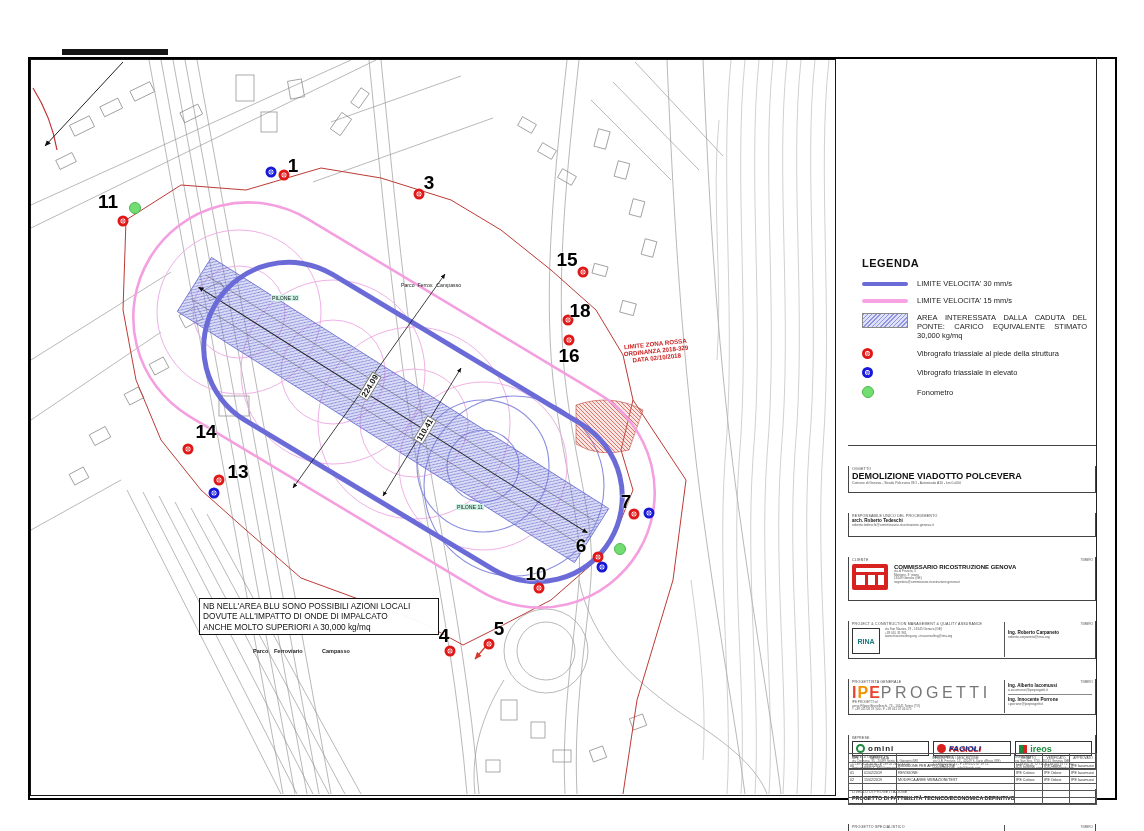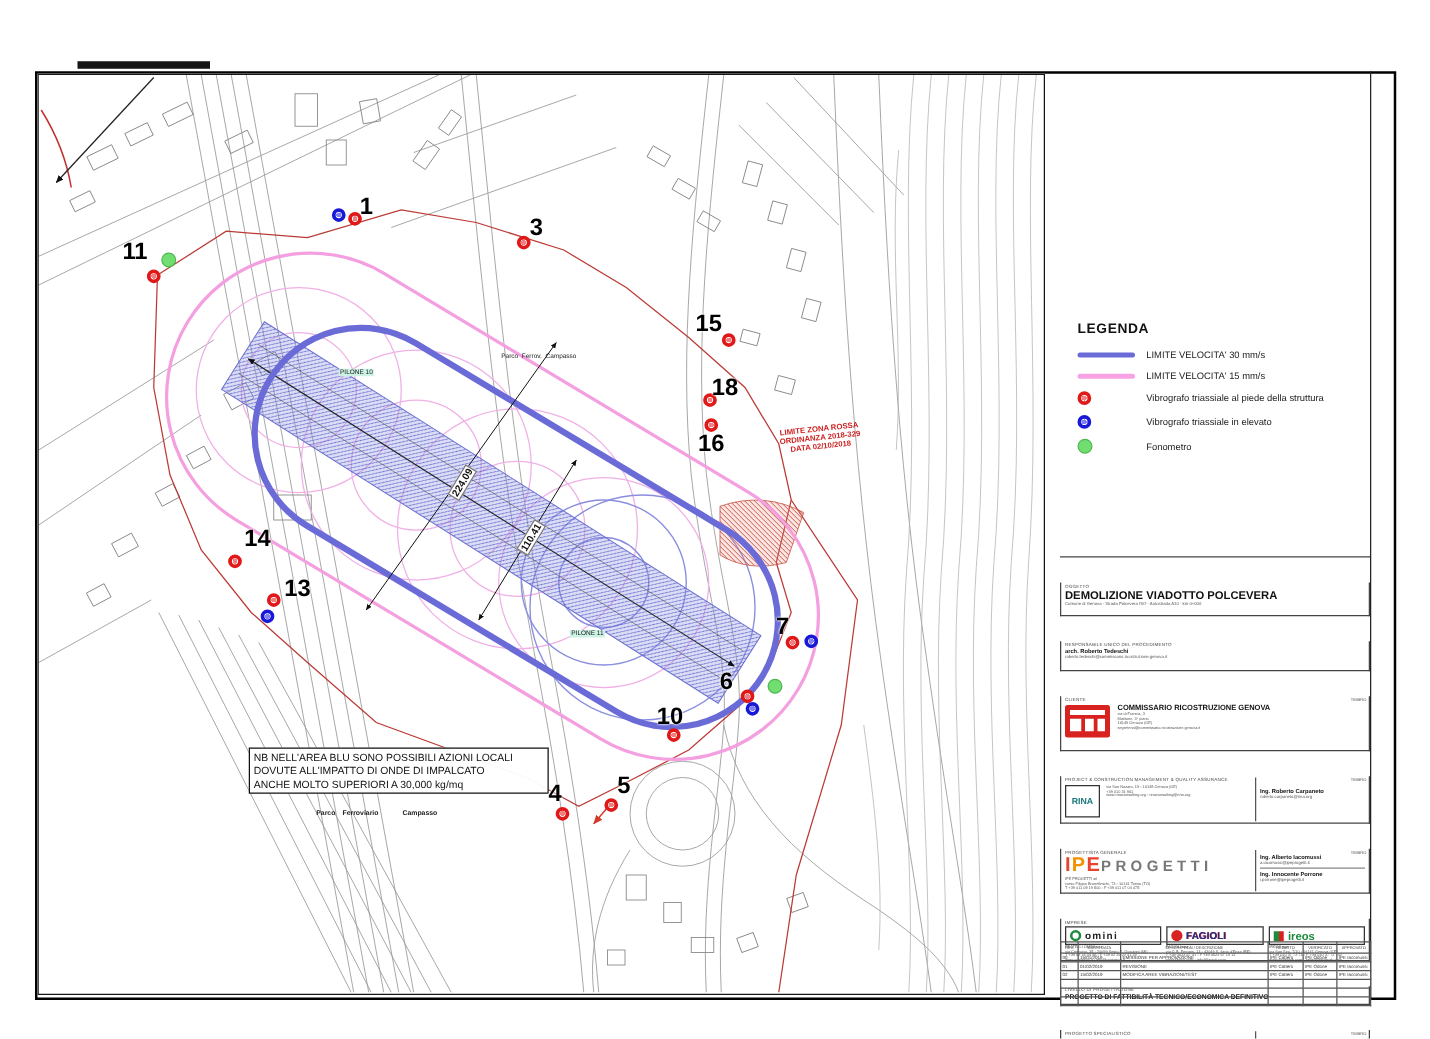--- a/index.html
+++ b/index.html
@@ -69,27 +69,27 @@
   .bl{border-left:1px solid #555;padding-left:3px;box-sizing:border-box;}
   .logo-crg{width:36px;height:26px;background:#d8221f;border-radius:2px;position:relative;flex:0 0 36px;}
   .logo-crg .w1{position:absolute;left:4px;top:4px;width:28px;height:4px;background:#fff;}
   .logo-crg .w2{position:absolute;left:4px;top:11px;width:9px;height:10px;background:#fff;}
   .logo-crg .w3{position:absolute;left:16px;top:11px;width:7px;height:10px;background:#fff;}
   .logo-crg .w4{position:absolute;left:26px;top:11px;width:6px;height:10px;background:#fff;}
   .logo-rina{width:26px;height:24px;border:1px solid #333;display:flex;align-items:center;
       justify-content:center;font-size:7px;font-weight:bold;color:#17777c;flex:0 0 26px;}
   .ipe-brand{font-size:16px;font-weight:bold;letter-spacing:1px;line-height:17px;white-space:nowrap;}
   .ipe-brand .i{color:#e8432d;} .ipe-brand .p{color:#f29200;} .ipe-brand .e{color:#e8432d;}
-  .ipe-brand .rest{color:#777;font-weight:bold;letter-spacing:3.5px;font-size:12px;}
+  .ipe-brand .rest{color:#777;font-weight:normal;letter-spacing:3.5px;font-size:16px;}
   .co-box{border:1px solid #333;height:15px;display:flex;align-items:center;gap:3px;
       padding:0 3px;box-sizing:border-box;background:#fff;}
   .dot-omini{width:9px;height:9px;border-radius:50%;border:2.5px solid #1d8a3c;box-sizing:border-box;}
   .omini-txt{font-size:8px;font-weight:bold;letter-spacing:1px;color:#222;}
   .dot-fag{width:9px;height:9px;border-radius:50%;background:#d8221f;}
-  .fag-txt{font-size:8px;font-weight:bold;color:#1b2f8a;text-shadow:0.5px 0.5px 0 #d8221f;}
+  .fag-txt{font-size:8px;font-weight:bold;font-style:italic;color:#1b2f8a;text-shadow:0.5px 0.5px 0 #d8221f;}
   .ireos-flag{width:8px;height:8px;background:linear-gradient(90deg,#1d8a3c 50%,#d8221f 50%);}
   .ireos-txt{font-size:9px;font-weight:bold;color:#1d8a3c;}
   .livello-v{font-size:5.4px;font-weight:bold;margin-top:1px;}
   .titolo-v{font-size:9.5px;font-weight:bold;letter-spacing:1px;text-align:center;margin-top:9px;}
   .cod-v{font-size:7.6px;font-weight:bold;margin-top:4px;}
   .small-v{font-size:6px;margin-top:4px;}
   #rev{position:absolute;left:2px;top:694px;width:248px;border-collapse:collapse;table-layout:fixed;}
   #rev th,#rev td{border:0.5px solid #555;font-size:3.6px;color:#333;height:6px;padding:0 1px;
       overflow:hidden;white-space:nowrap;text-align:left;font-weight:normal;}
   #rev th{font-size:3.2px;color:#444;text-align:center;height:8px;}
@@ -310,20 +310,26 @@
             <span class="lline blue"></span>
           </span>
         <span class="ltext">LIMITE VELOCITA' 30 mm/s</span>
       </div>
       <div class="lrow">
         <span class="lsw">
             <span class="lline pink"></span>
           </span>
         <span class="ltext">LIMITE VELOCITA' 15 mm/s</span>
       </div>
+      <div class="lrow top">
+        <span class="lsw">
+            <span class="larea"></span>
+          </span>
+        <span class="ltext">AREA INTERESSATA DALLA CADUTA DEL PONTE: CARICO EQUIVALENTE STIMATO 30,000 kg/mq</span>
+      </div>
       <div class="lrow">
         <span class="lsw">
             <span class="marker red lmk"></span>
           </span>
         <span class="ltext">Vibrografo triassiale al piede della struttura</span>
       </div>
       <div class="lrow">
         <span class="lsw">
             <span class="marker blue lmk"></span>
           </span>

